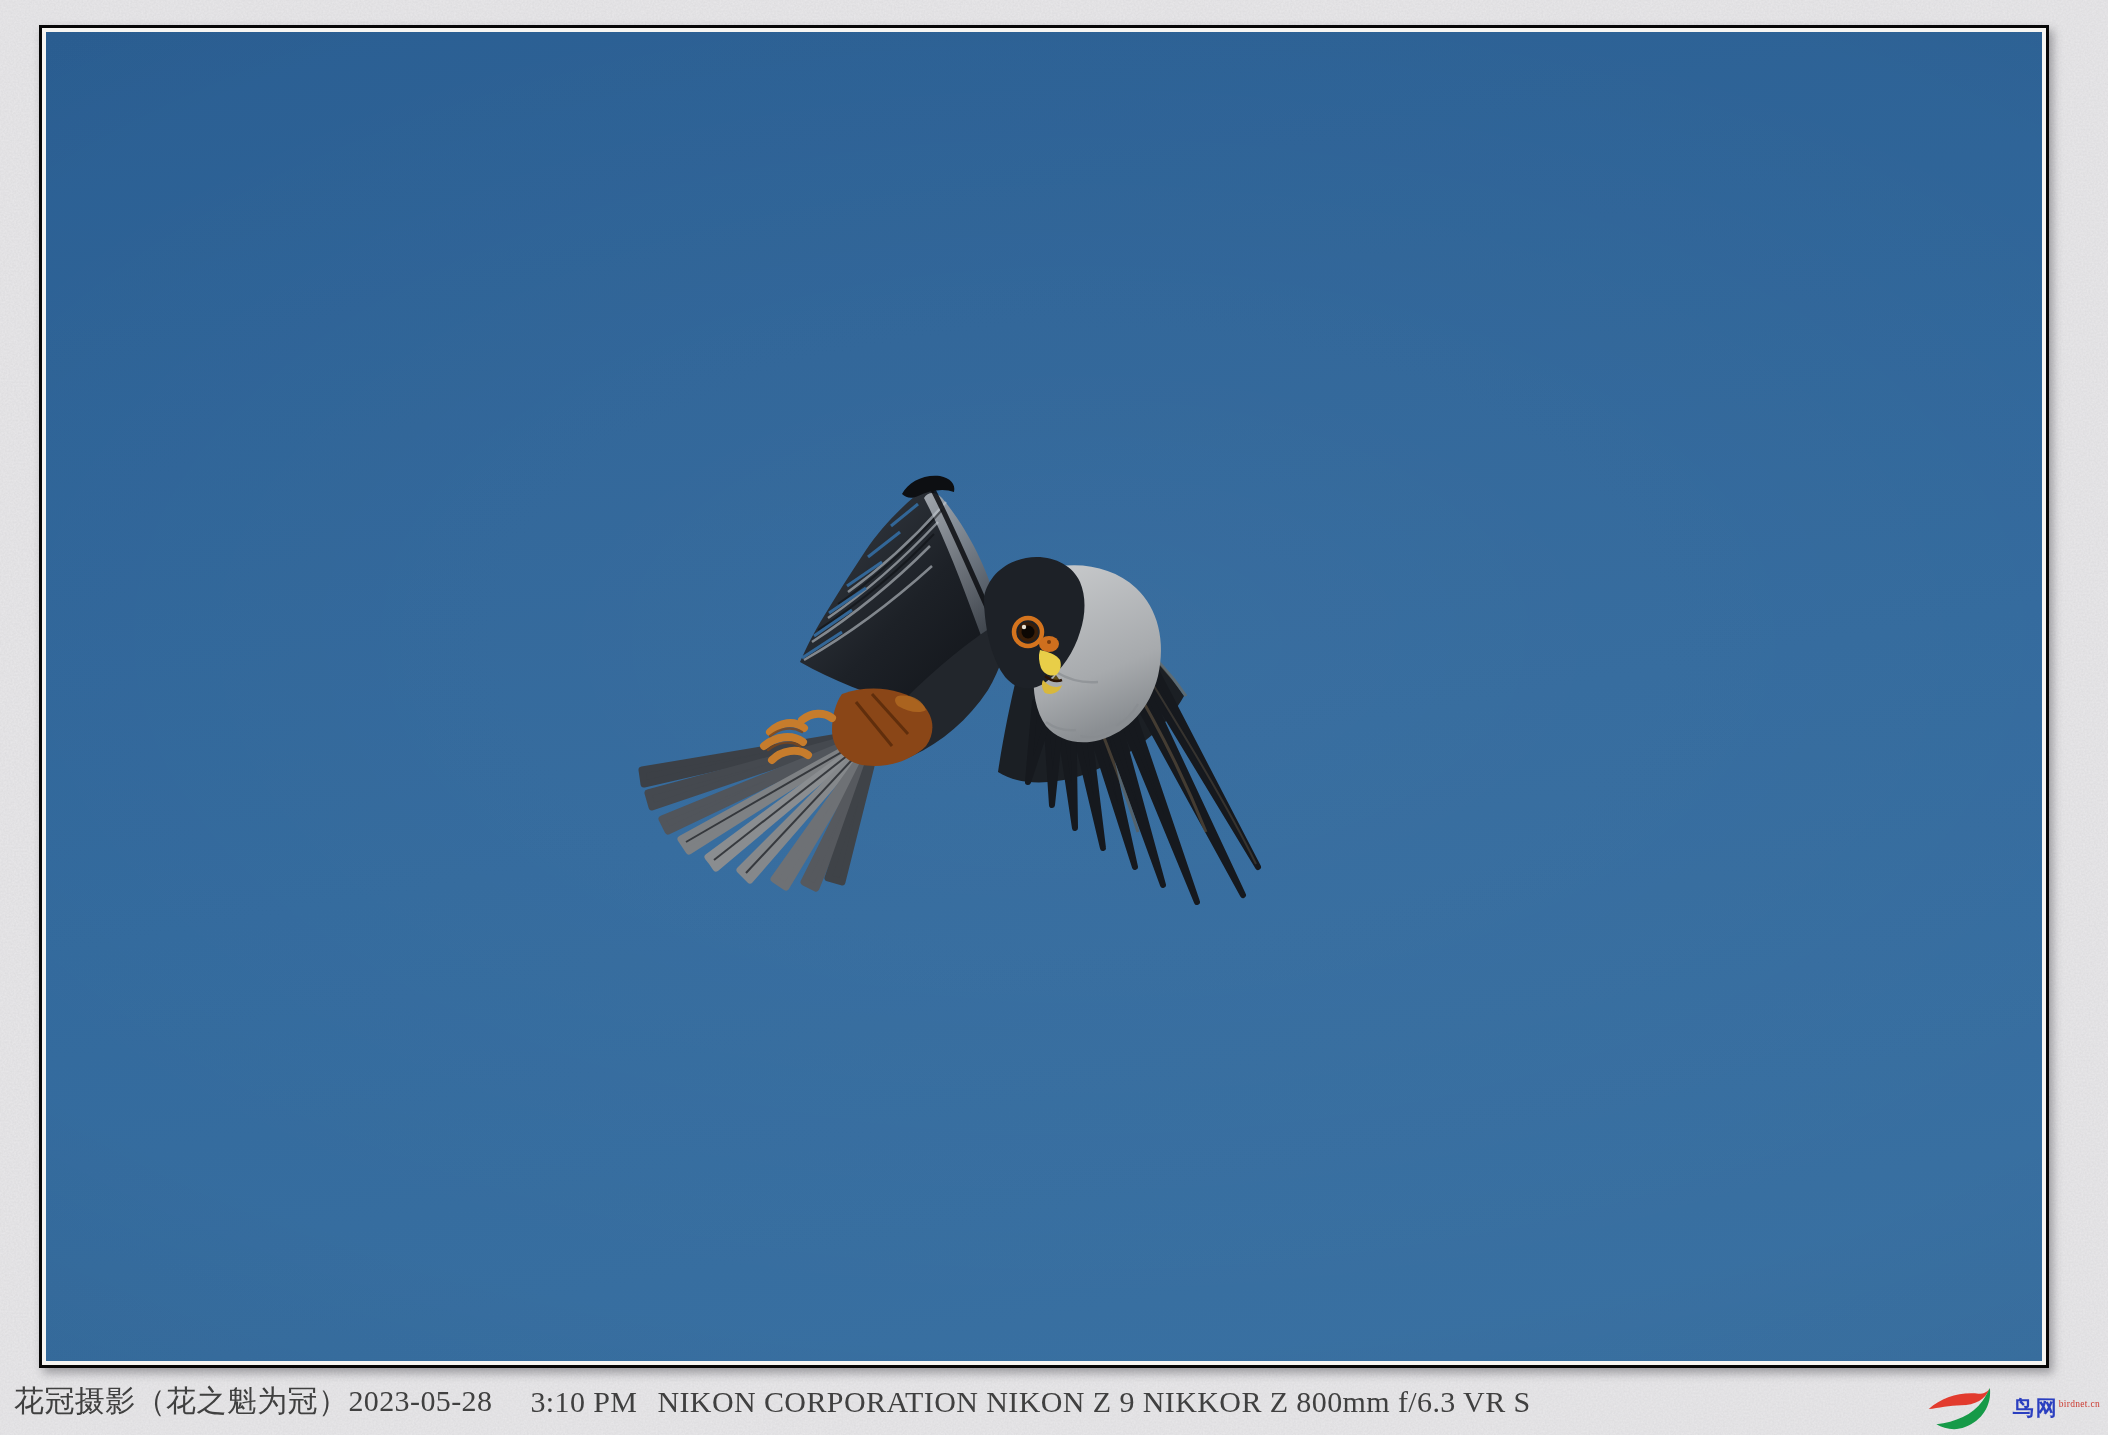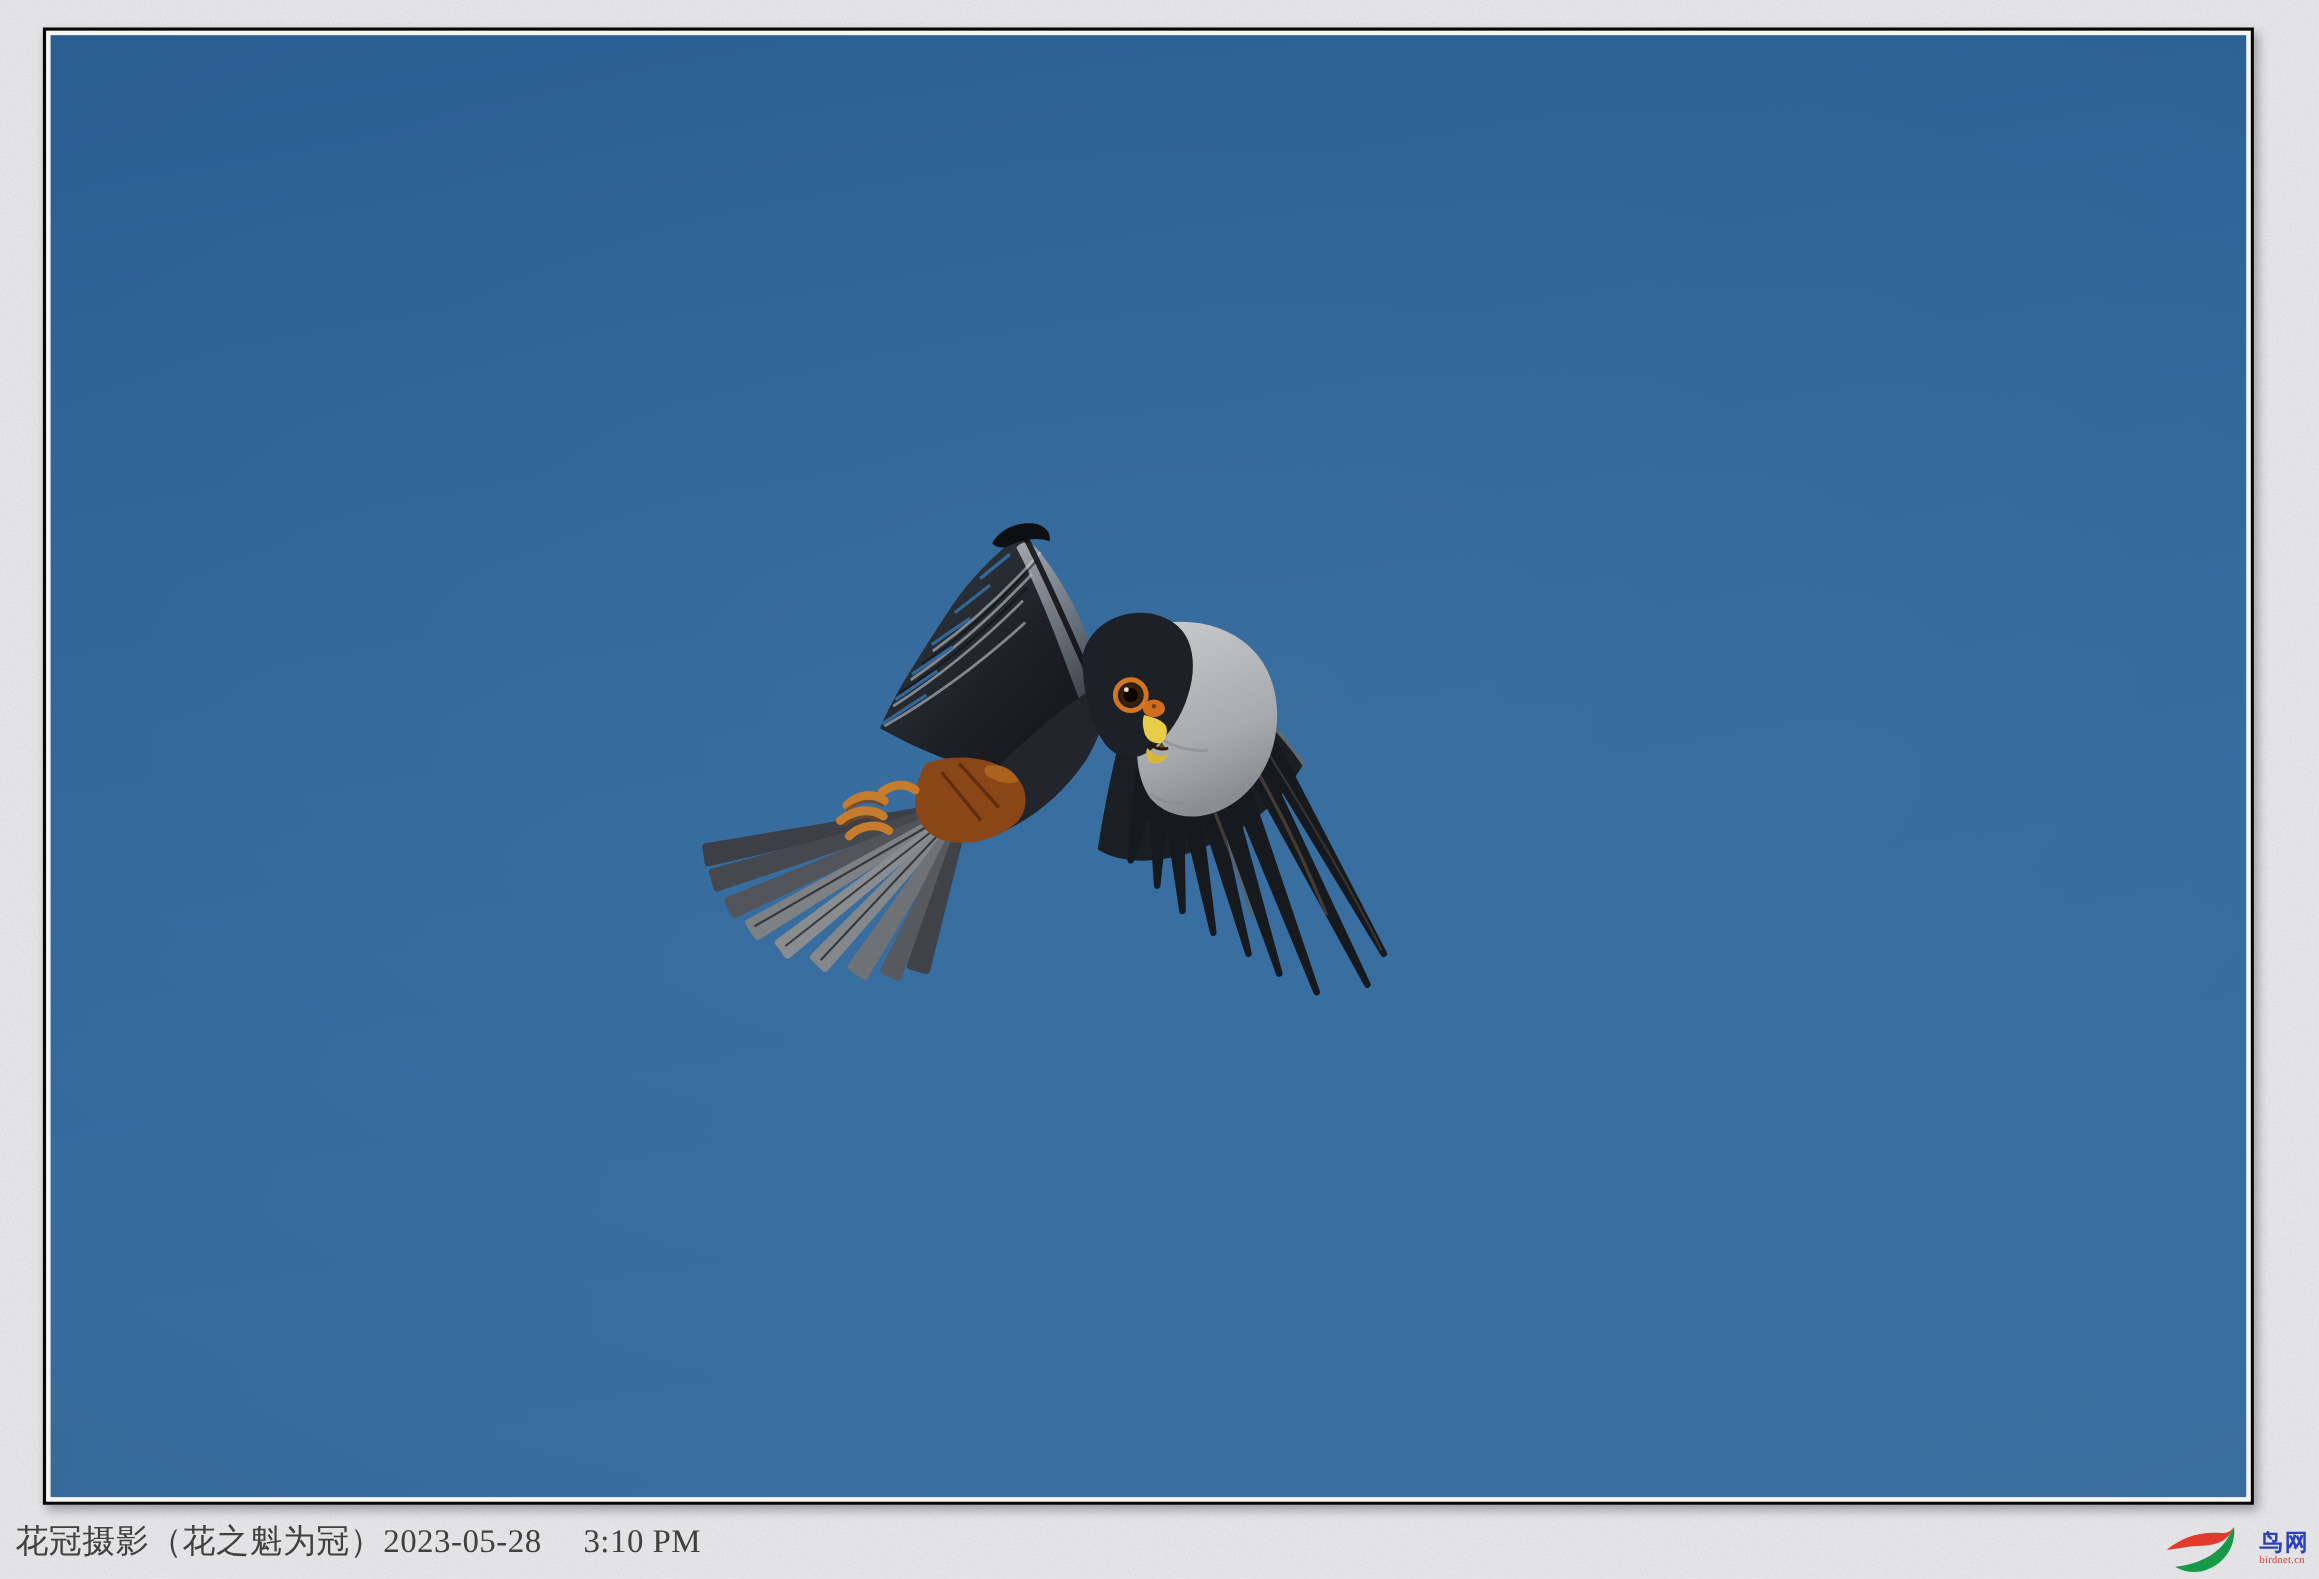--- a/index.html
+++ b/index.html
@@ -47,21 +47,21 @@
     letter-spacing:.4px;
     white-space:pre;
   }
   .caption .t-gap{margin-left:38px;}
   .caption .c-gap{margin-left:20px;}
   .brand{
     position:absolute;right:8px;top:1383px;height:50px;
     display:flex;align-items:center;gap:4px;
     z-index:3;
   }
-  .brand .words{display:flex;flex-direction:column;align-items:flex-start;line-height:1;}
+  .brand .words{display:flex;flex-direction:row;align-items:flex-start;line-height:1;}
   .brand .cn{
     font-family:"DejaVu Sans","Liberation Sans",sans-serif;
     font-weight:bold;font-size:21px;color:#2b3fc0;letter-spacing:2px;
   }
   .brand .en{
     font-family:Liberation Serif, serif;
     font-size:9.5px;color:#cc3a30;margin-top:2px;letter-spacing:.3px;
   }
 </style>
 </head>
@@ -209,20 +209,21 @@
           <path fill="none" stroke="#2a1406" stroke-width="2.5" d="M999,644 C1005,649 1011,650 1016,648"></path>
         </g>
       </svg>
     </div>
   </div>
 </div>
 
 <div class="caption" style="color: #404040;">
   <span>花冠摄影（花之魁为冠）2023-05-28</span>
   <span class="t-gap">3:10 PM</span>
+  <span class="c-gap">NIKON CORPORATION NIKON Z 9 NIKKOR Z 800mm f/6.3 VR S</span>
 </div>
 
 <div class="brand">
   <svg width="86" height="48" viewBox="0 0 90 50" xmlns="http://www.w3.org/2000/svg">
     <path fill="#e23b2e" d="M6,26 C20,14 38,8 58,10 C64,10 68,8 70,4 C66,16 54,22 40,22 C28,22 16,25 6,26 Z"></path>
     <path fill="#169a48" d="M14,42 C34,40 52,32 62,18 C66,12 68,8 70,4 C72,22 62,38 44,45 C34,49 22,47 14,42 Z"></path>
   </svg>
   <div class="words">
     <span class="cn">鸟网</span>
     <span class="en">birdnet.cn</span>

